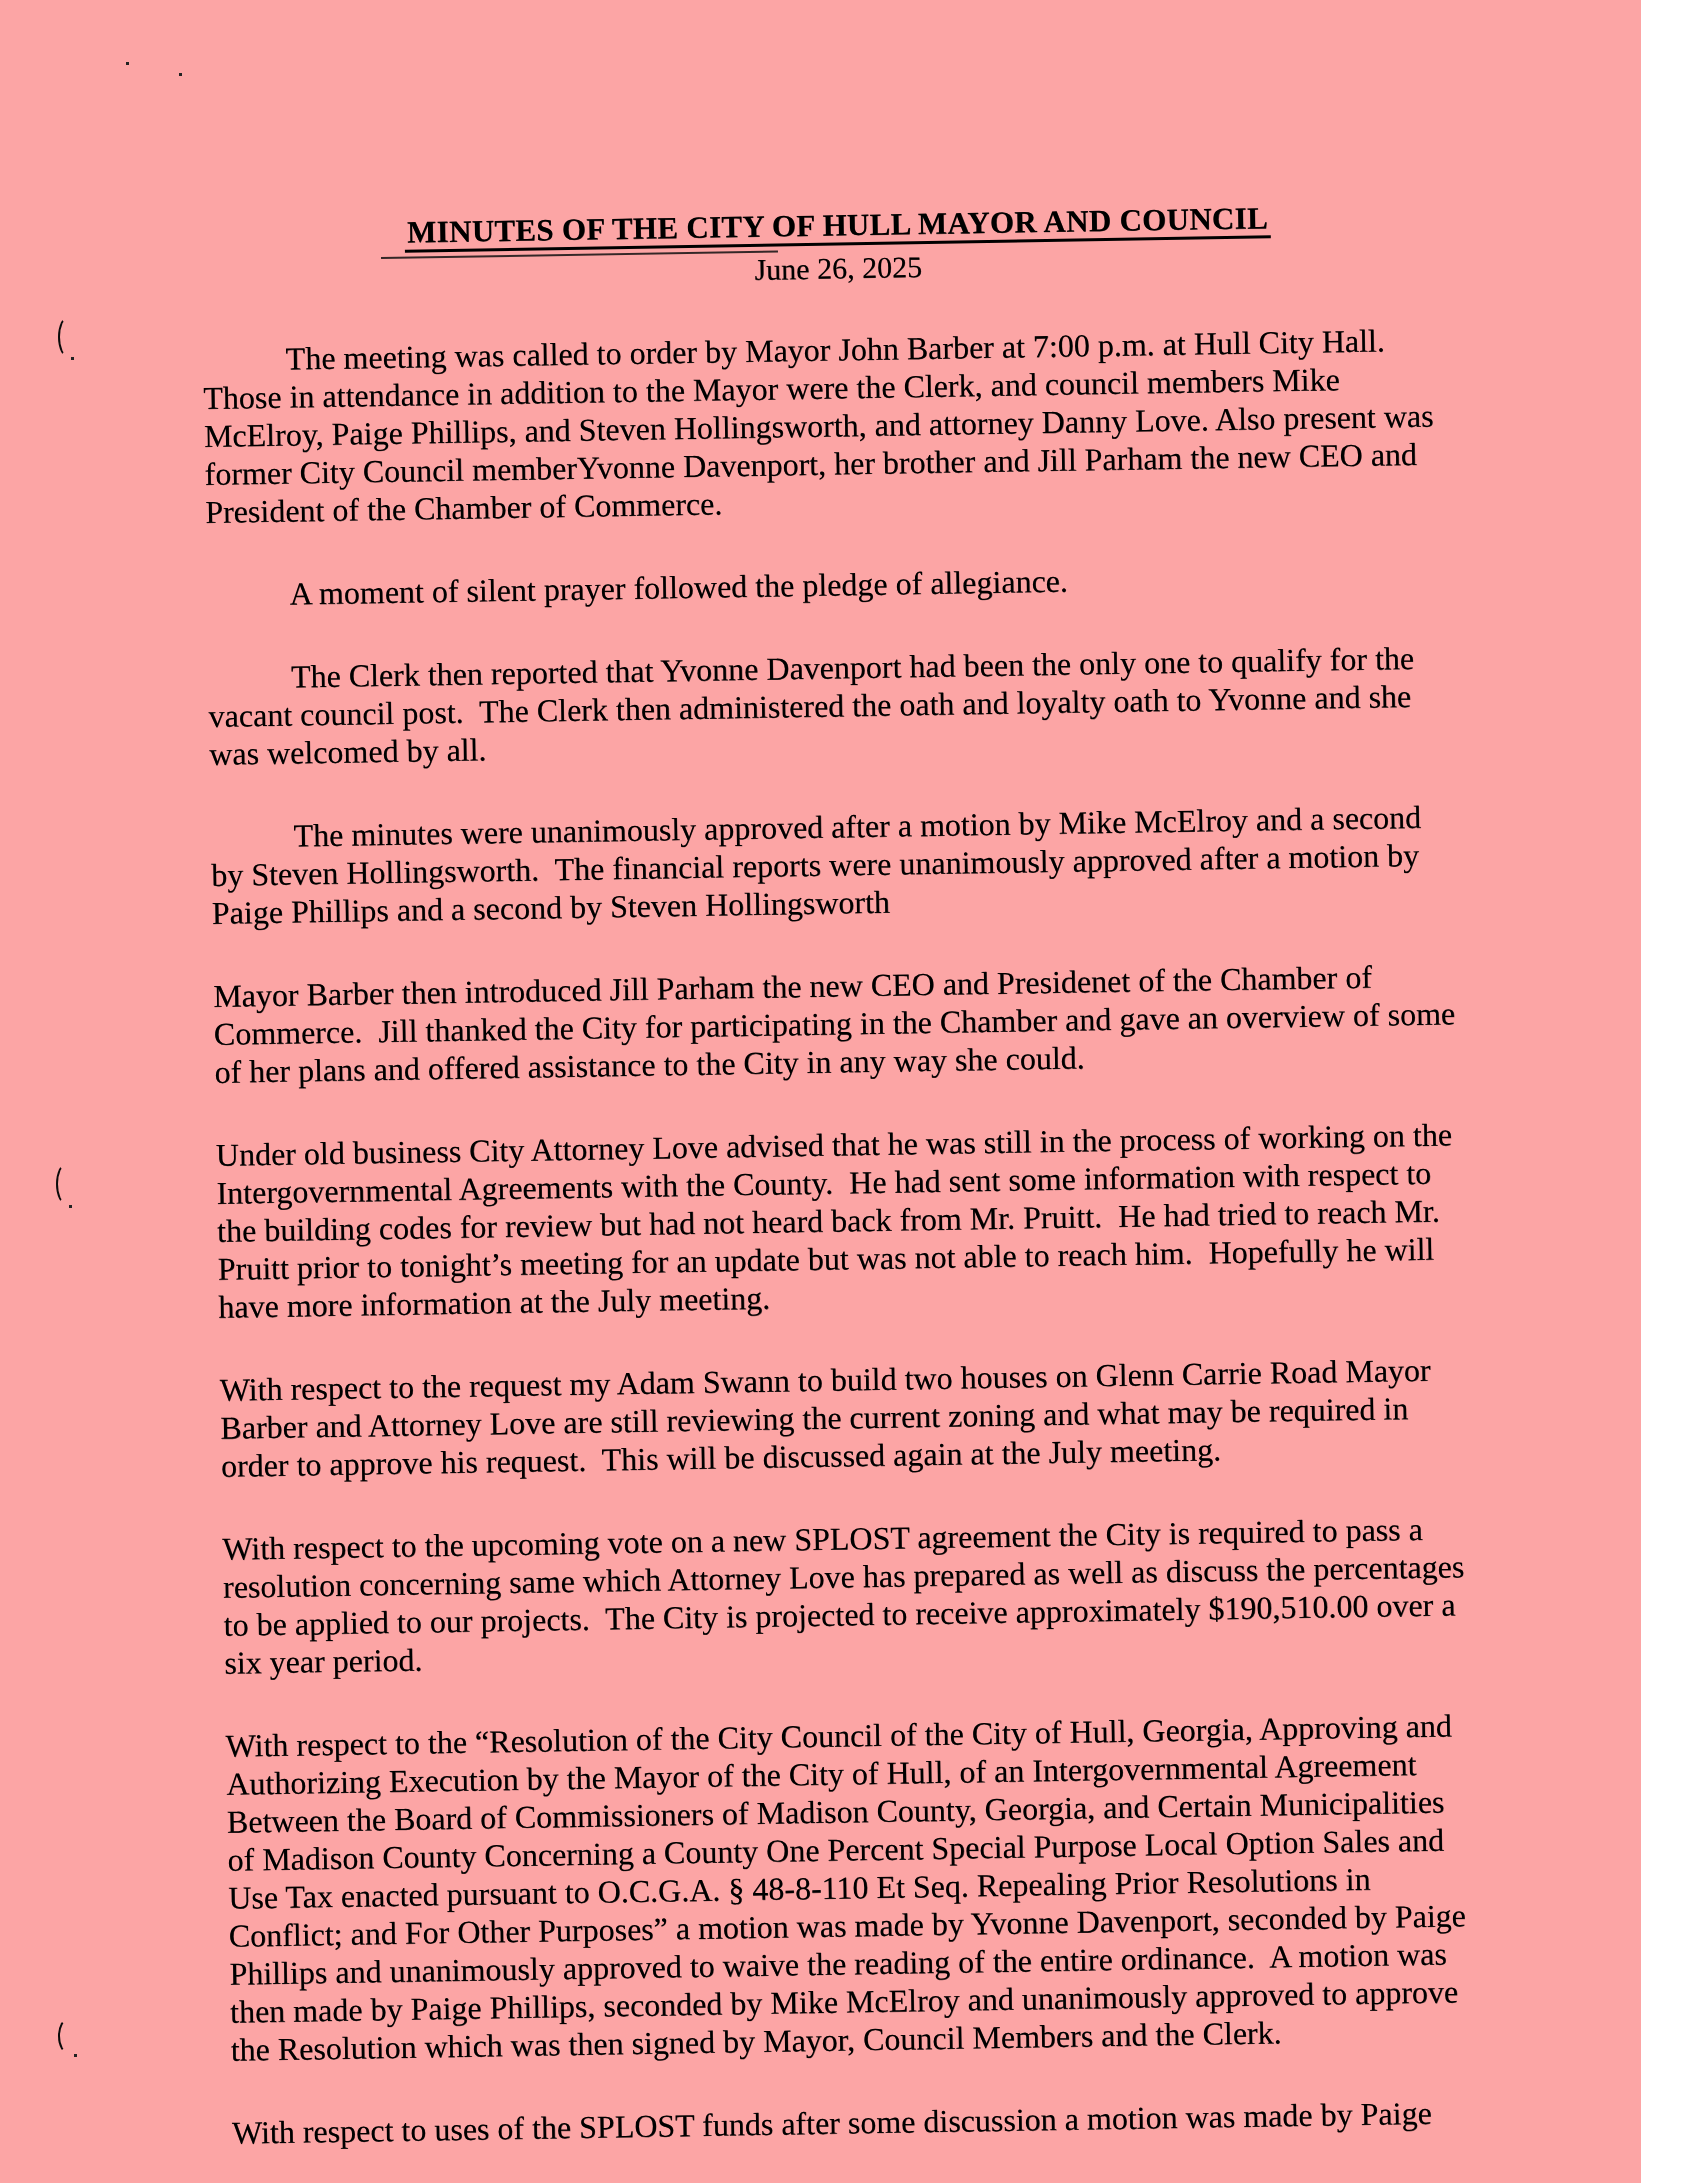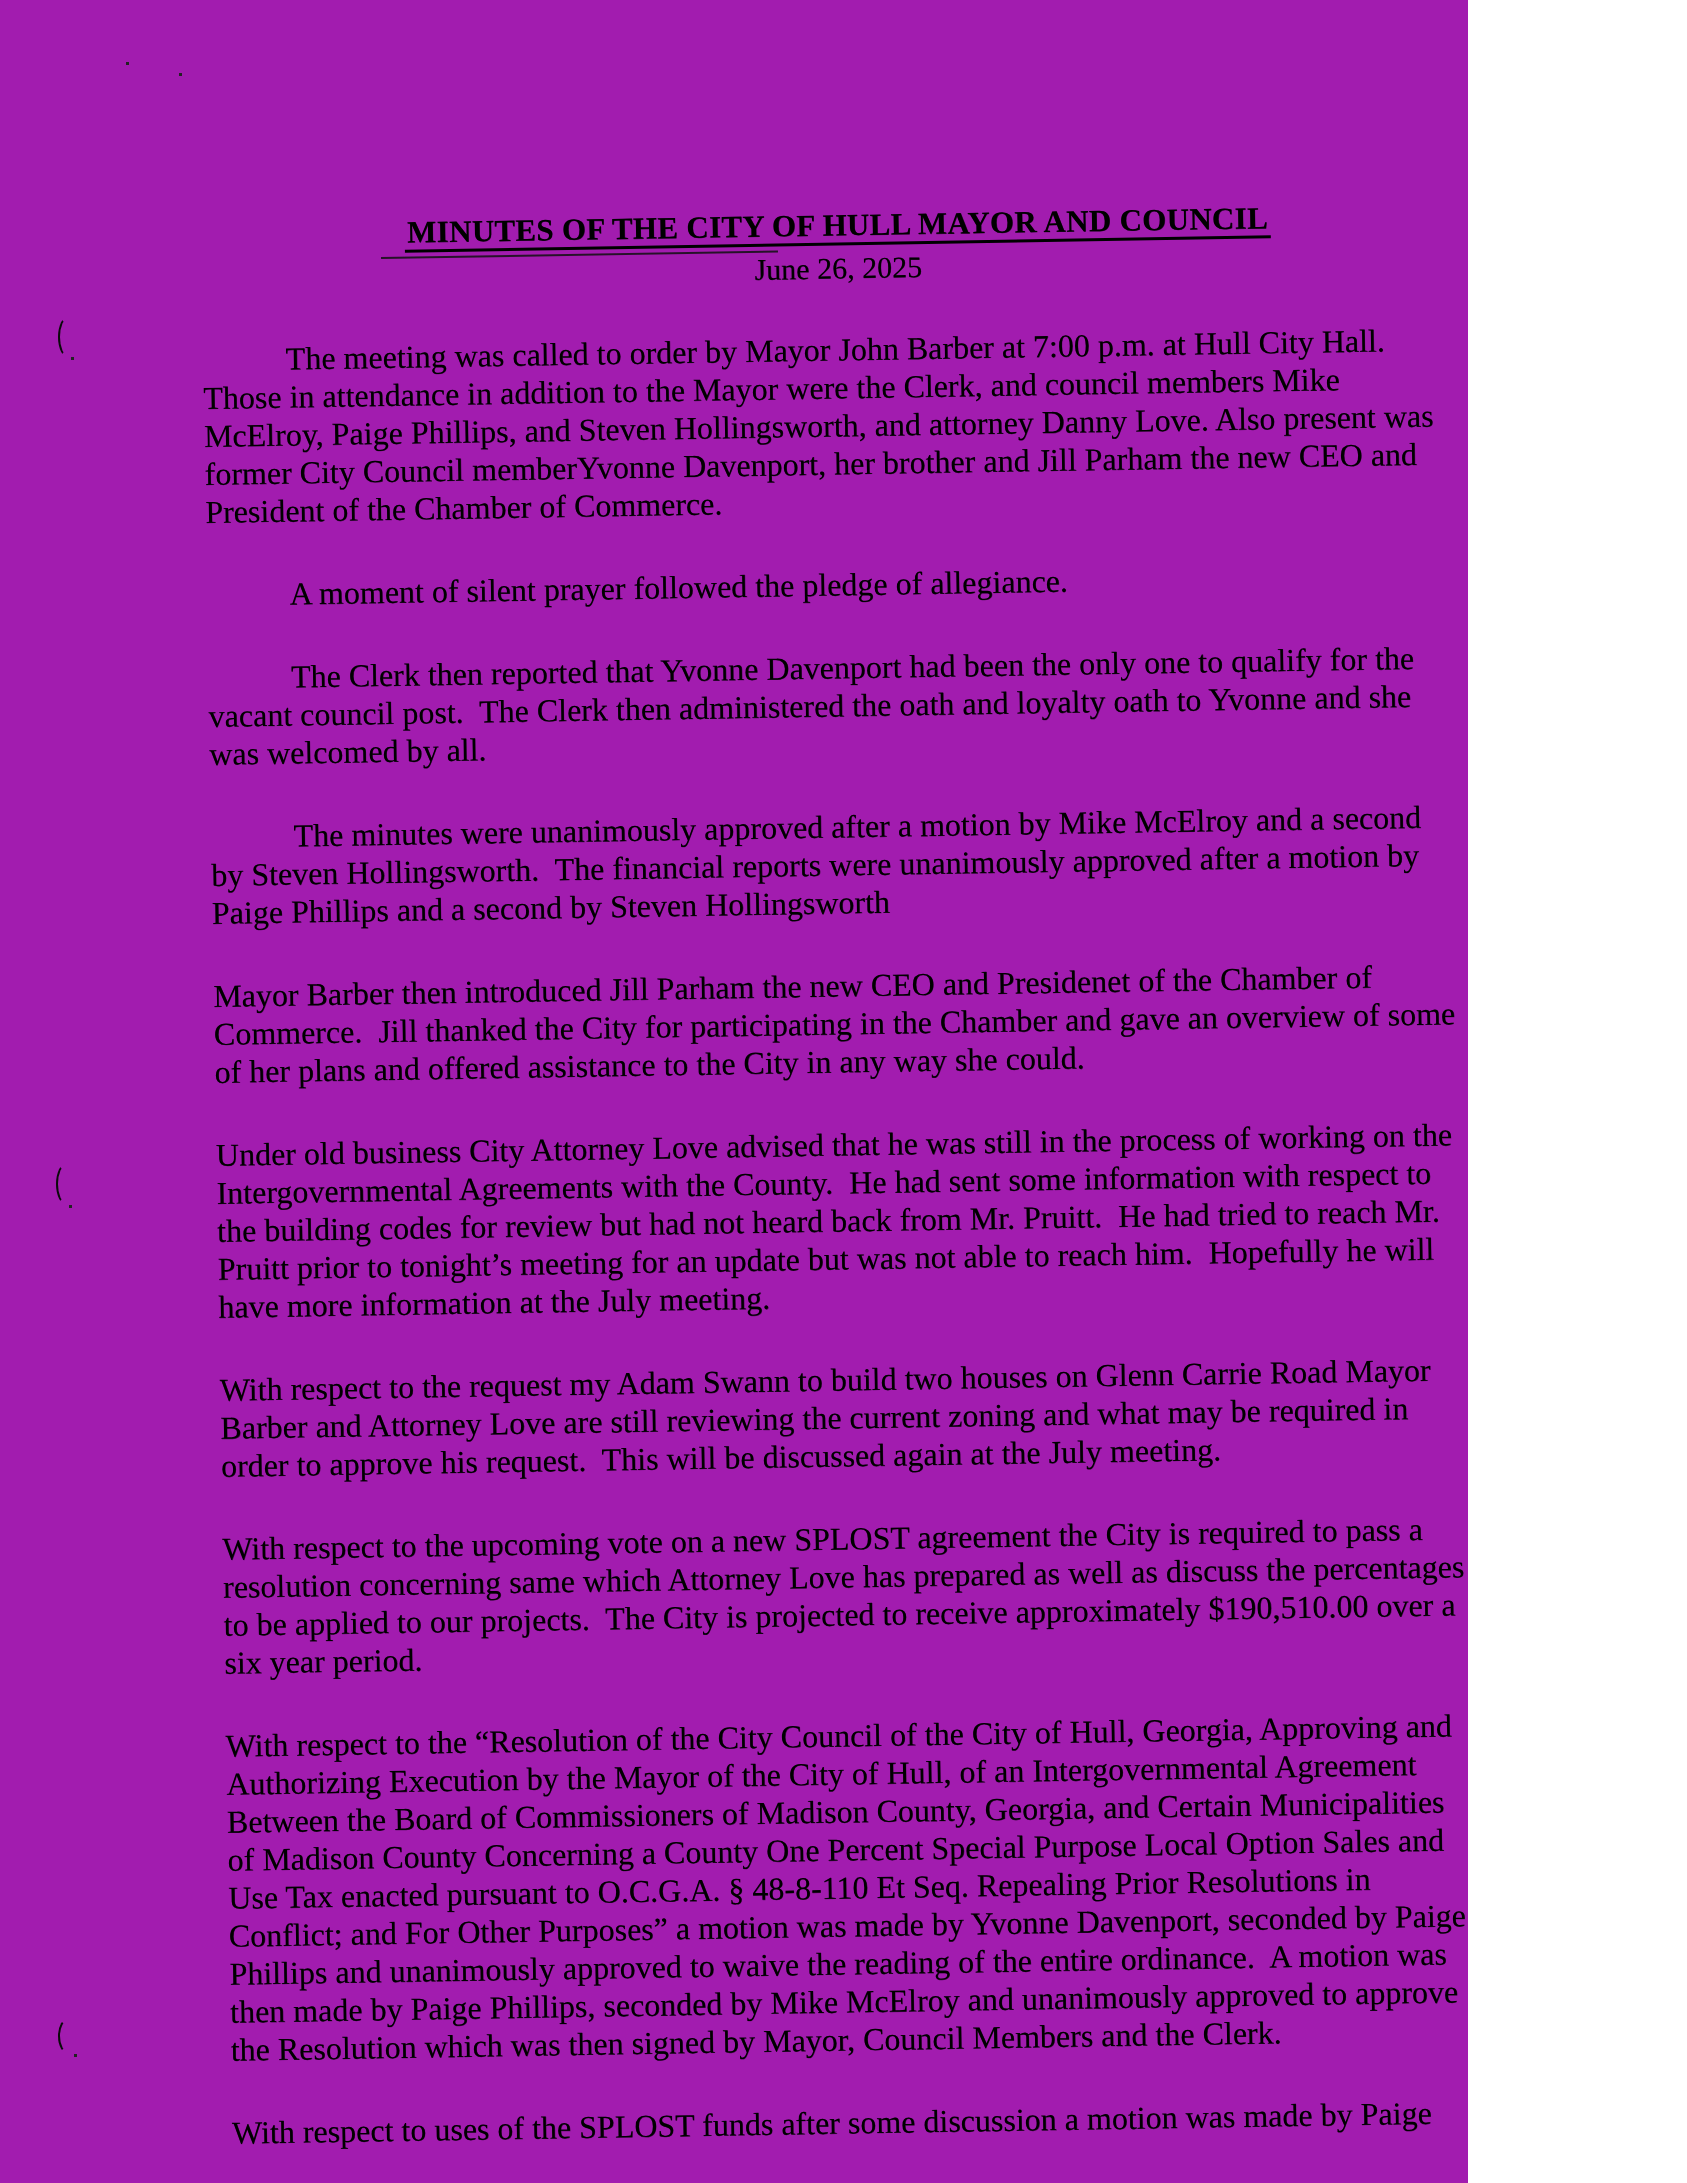--- a/index.html
+++ b/index.html
@@ -6,22 +6,22 @@
   body {
     width: 1687px; height: 2183px;
     background: #ffffff;
     position: relative;
     font-family: "Liberation Serif", "DejaVu Serif", serif;
     color: #000;
     overflow: hidden;
   }
   .page {
     position: absolute; left: 0; top: 0;
-    width: 1468px; height: 2183px;
-    background: #a21caf;
+    width: 1641px; height: 2183px;
+    background: #fca5a5;
     overflow: hidden;
   }
   
   .content {
     position: absolute; left: 202px; top: 0;
     width: 1274px; height: 2183px;
     transform: rotate(-0.95deg);
     transform-origin: 0px 318px;
   }
   .doc-title {

